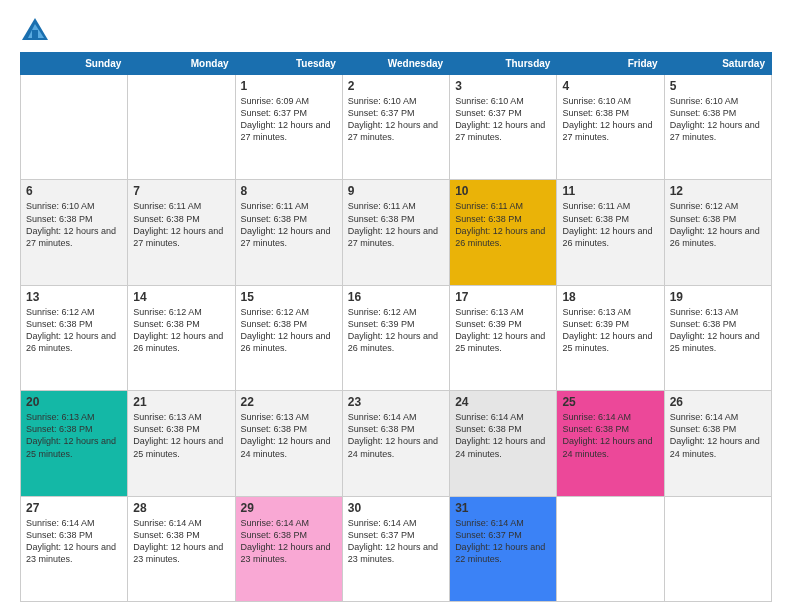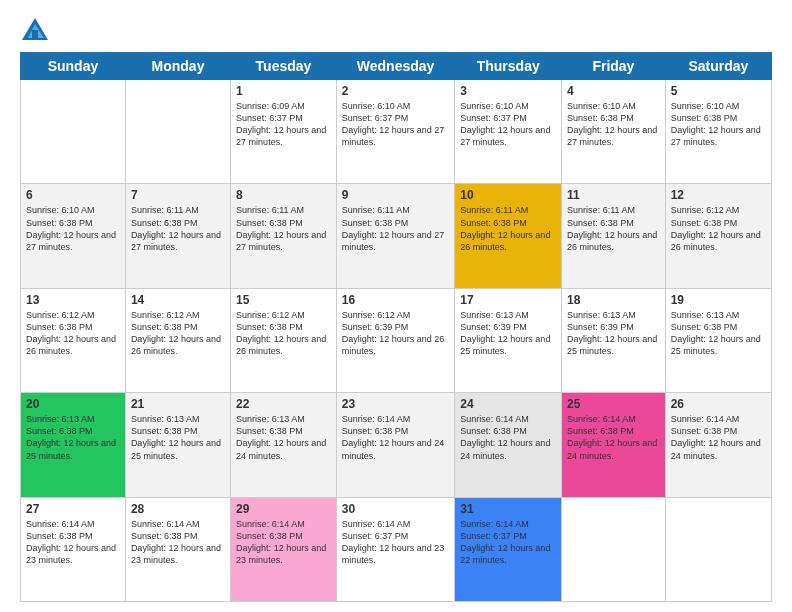--- a/index.html
+++ b/index.html
@@ -62,23 +62,23 @@
     }
     .calendar {
       flex: 1;
       border-collapse: collapse;
       width: 100%;
       font-size: 10px;
     }
     .calendar th {
       background-color: #1a6faf;
       color: #fff;
-      text-align: center;
-      padding: 5px 20px;
-      font-size: 14px;
+      text-align: right;
+      padding: 5px 6px;
+      font-size: 10px;
       font-weight: bold;
       border: 1px solid #1a6faf;
     }
     .calendar td {
       border: 1px solid #ccc;
       vertical-align: top;
       padding: 4px 5px;
       width: calc(100% / 7);
       height: 78px;
     }
@@ -258,21 +258,21 @@
 Daylight: 12 hours and 25 minutes.</div>
           </td>
           <td style="background-color: rgb(255, 255, 255);">
             <span class="cell-date">19</span>
             <div class="cell-info" style="white-space: pre-line;">Sunrise: 6:13 AM
 Sunset: 6:38 PM
 Daylight: 12 hours and 25 minutes.</div>
           </td>
         </tr>
         <tr>
-          <td style="background-color: #22c55e;">
+          <td style="background-color: #14b8a6;">
             <span class="cell-date">20</span>
             <div class="cell-info" style="white-space: pre-line;">Sunrise: 6:13 AM
 Sunset: 6:38 PM
 Daylight: 12 hours and 25 minutes.</div>
           </td>
           <td style="background-color: rgb(242, 242, 242);">
             <span class="cell-date">21</span>
             <div class="cell-info" style="white-space: pre-line;">Sunrise: 6:13 AM
 Sunset: 6:38 PM
 Daylight: 12 hours and 25 minutes.</div>

